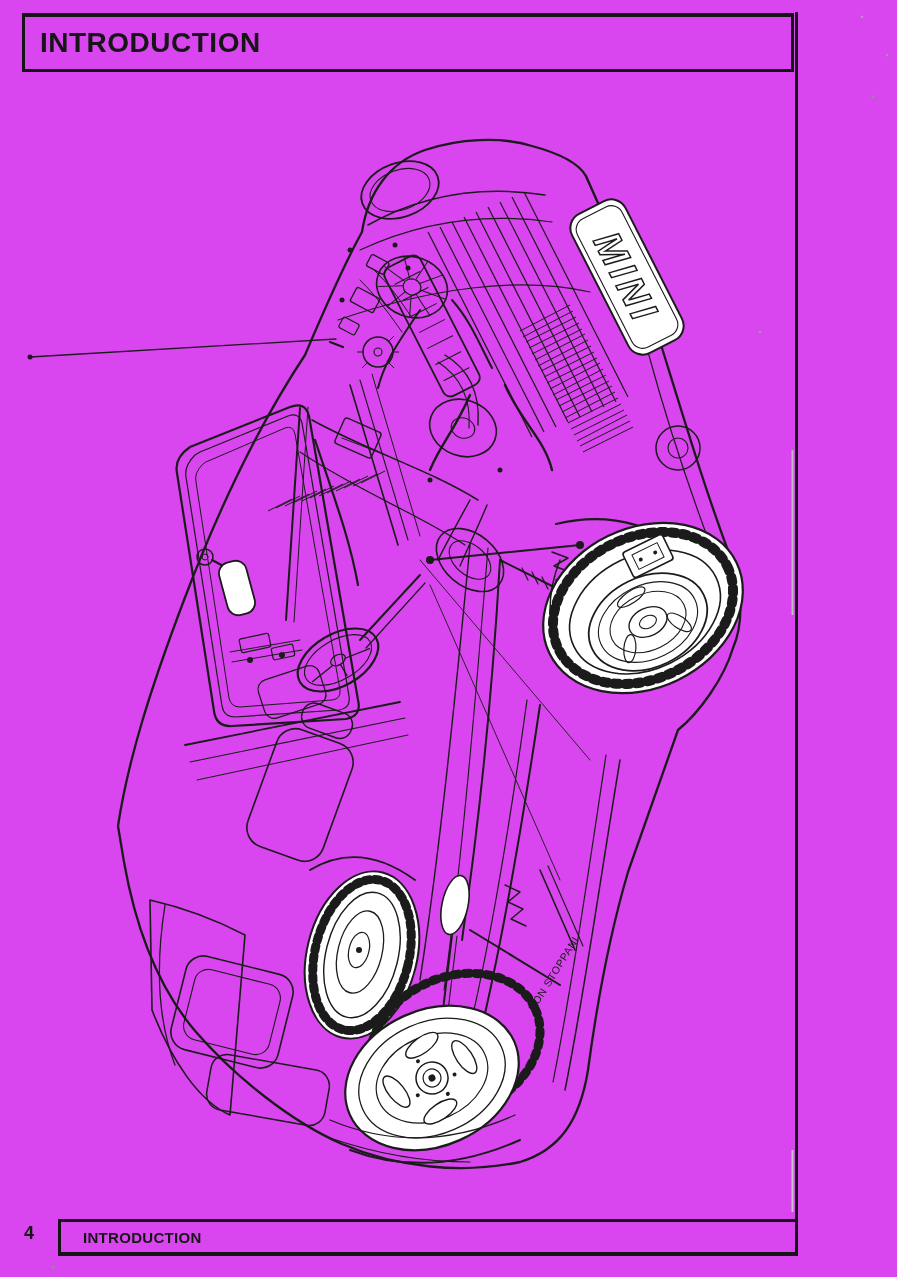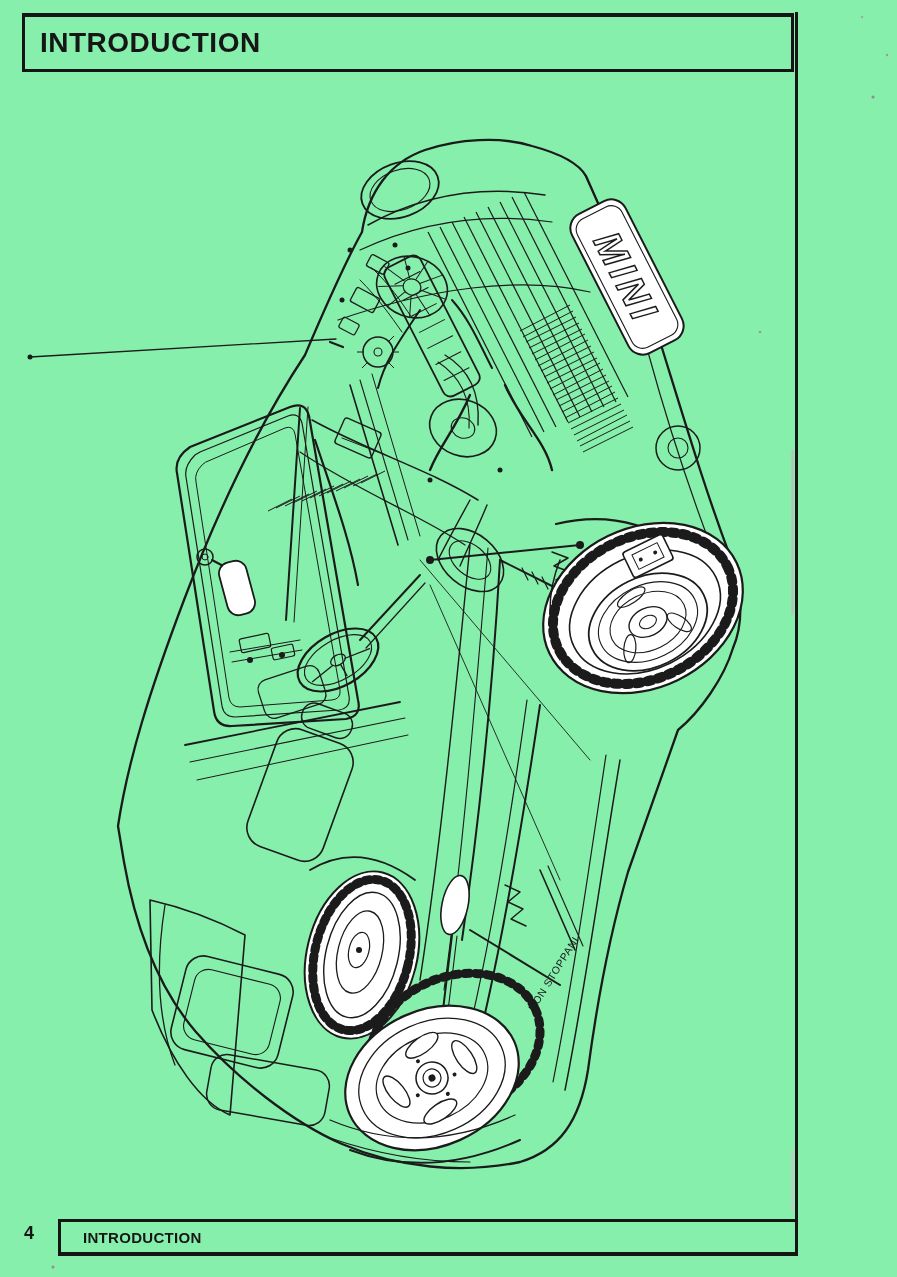--- a/index.html
+++ b/index.html
@@ -1,19 +1,19 @@
 <!DOCTYPE html>
 <html><head>
 <meta charset="utf-8">
 <style>
   html,body{margin:0;padding:0;background:#e8e8e8;}
   .page{
     position:relative;
     width:897px;height:1277px;
-    background:#86efac;
+    background:#d946ef;
     font-family:"Liberation Sans", sans-serif;
     color:#1b1b1b;
     overflow:hidden;
   }
   .header-box{
     position:absolute;left:22px;top:13px;width:766px;height:52px;
     border:3px solid #151515;border-top-width:4px;
     display:flex;align-items:center;
   }
   .header-title{

